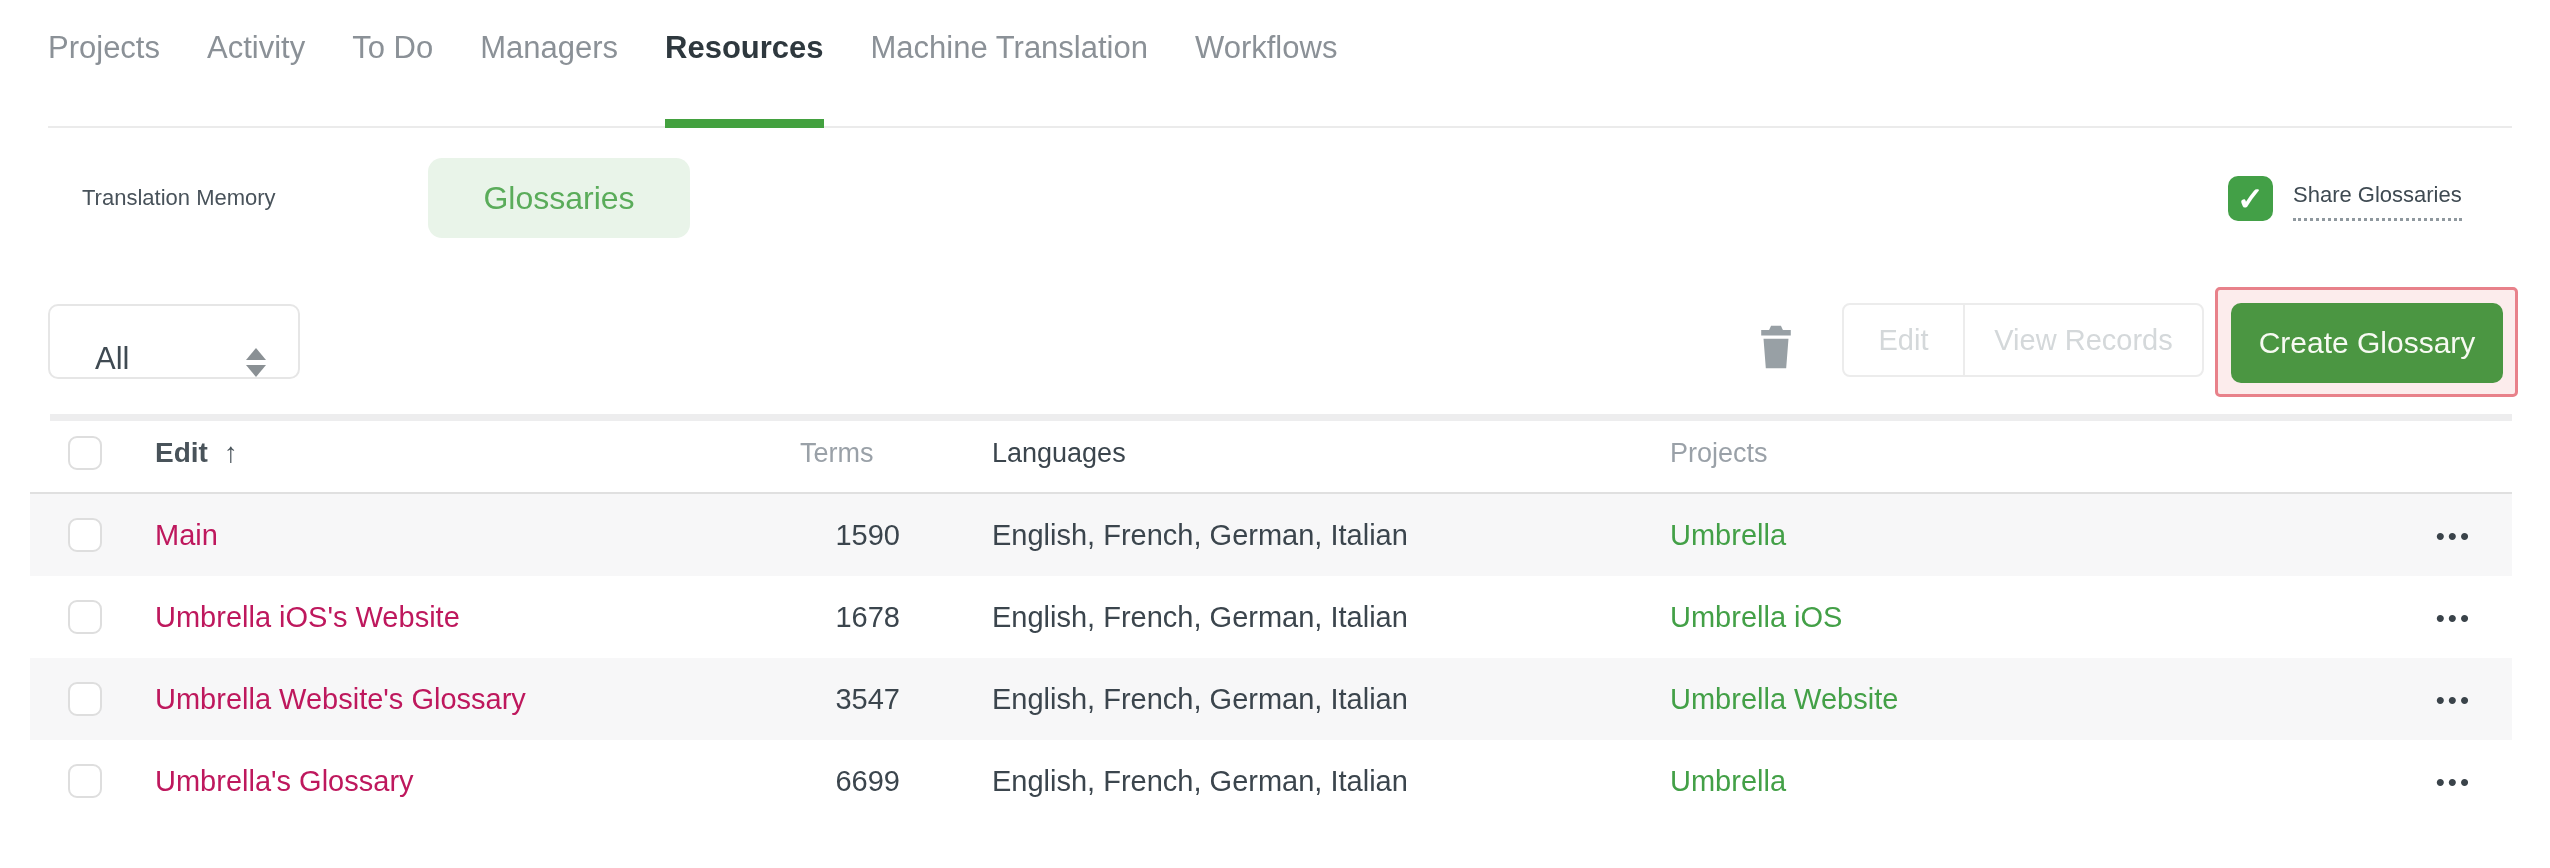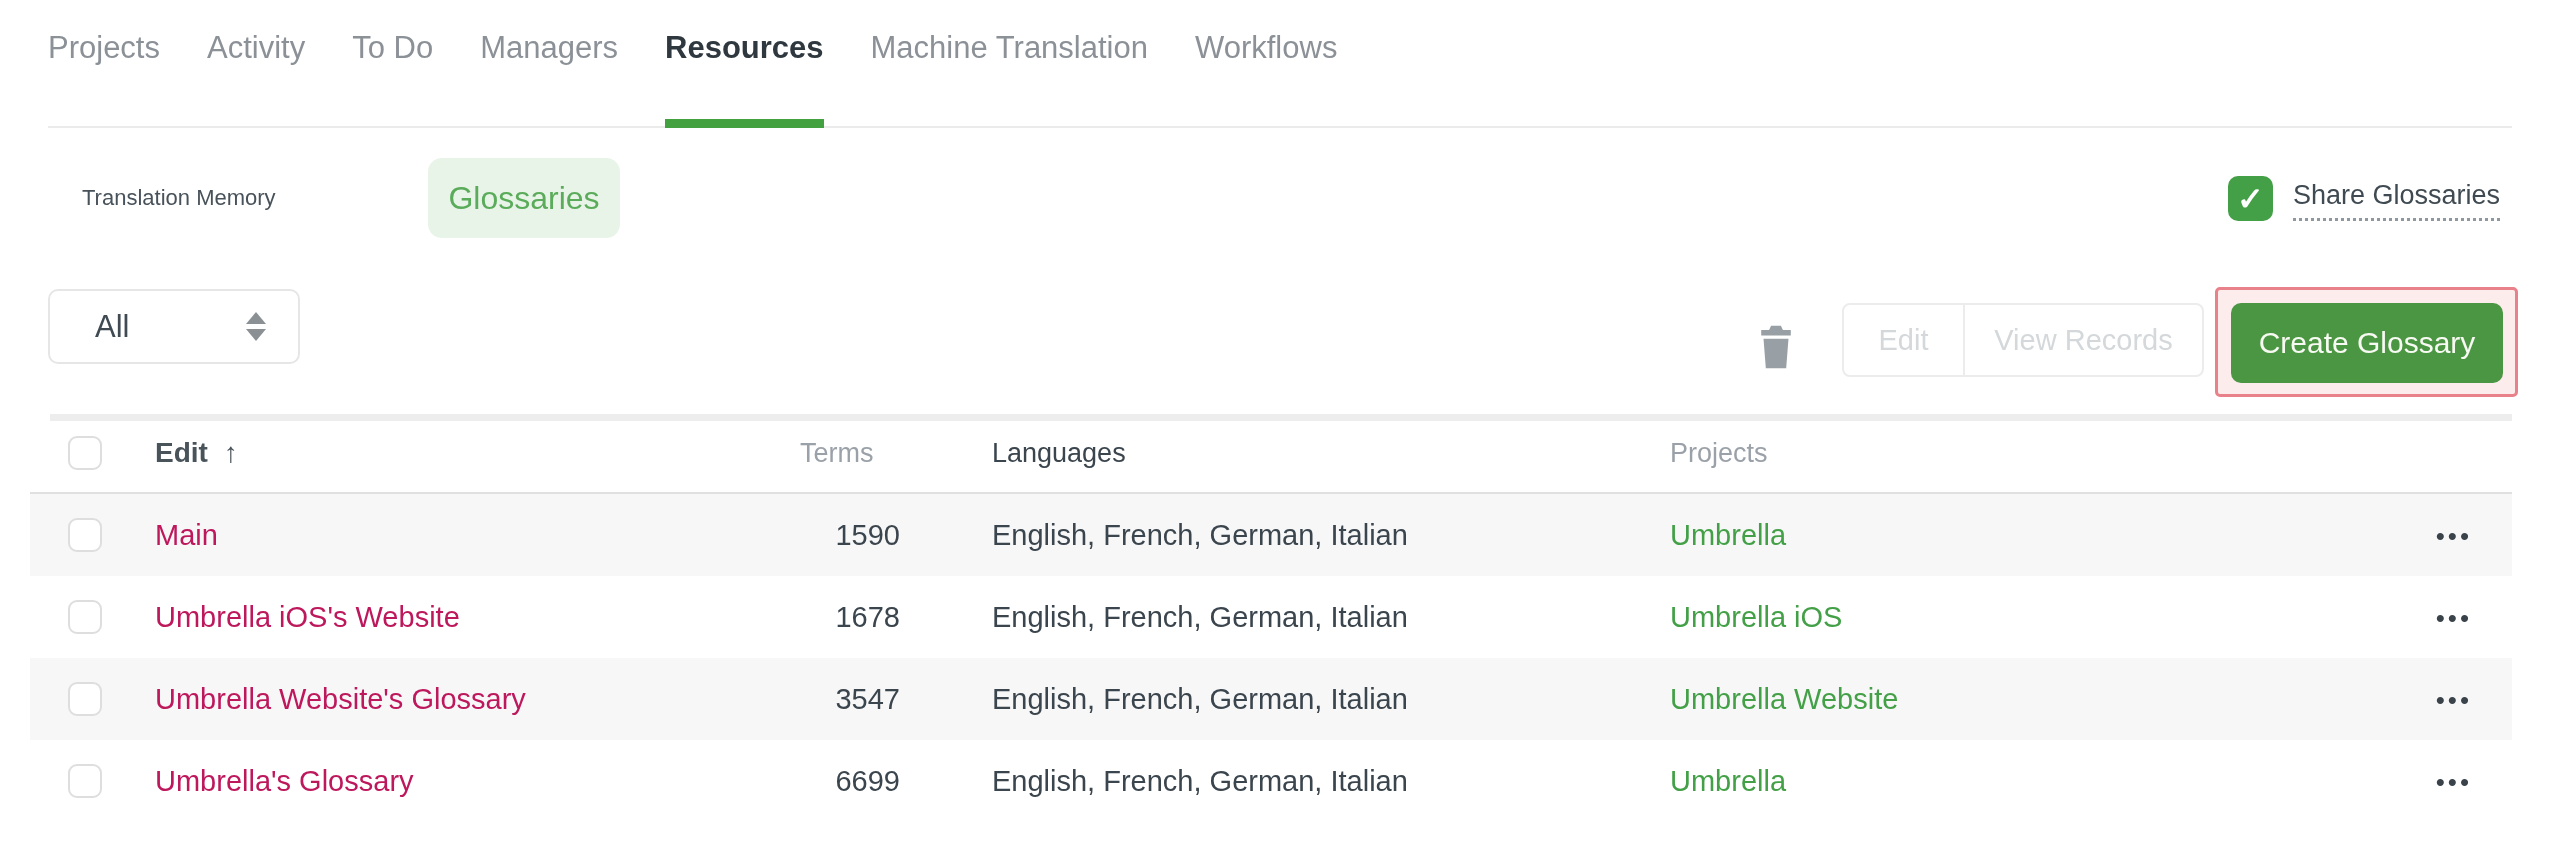--- a/index.html
+++ b/index.html
@@ -12,35 +12,35 @@
          border-bottom: 2px solid #ebebeb; display: flex; column-gap: 47px; }
   .tab { position: relative; padding-top: 30px; height: 128px; font-size: 31px;
          color: #8b9197; cursor: pointer; white-space: nowrap; }
   .tab.active { color: #2e383e; font-weight: 600; }
   .tab.active::after { content: ""; position: absolute; left: 0; right: 0; bottom: 0;
          height: 9px; background: #43a13f; }
 
   
   .tm-link { position: absolute; left: 82px; top: 178px; font-size: 22px; line-height: 40px;
          color: #48525a; cursor: pointer; }
-  .pill { position: absolute; left: 428px; top: 158px; width: 192px; height: 80px;
+  .pill { position: absolute; left: 428px; top: 158px; width: 262px; height: 80px;
          background: #e9f4e9; border-radius: 14px; display: flex; align-items: center;
          justify-content: center; font-size: 32px; color: #5aac5a; cursor: pointer; }
   .share { position: absolute; left: 2228px; top: 176px; display: flex; align-items: center;
          column-gap: 20px; cursor: pointer; }
   .share-box { width: 45px; height: 45px; background: #43a047; border-radius: 10px;
          display: flex; align-items: center; justify-content: center;
          color: #ffffff; font-size: 32px; font-weight: 700; }
-  .share-label { font-size: 27px; color: #3f4a52; border-bottom: 3px dotted #8f989e;
+  .share-label { font-size: 22px; color: #3f4a52; border-bottom: 3px dotted #8f989e;
          padding-bottom: 4px; line-height: 38px; }
 
   
-  .select { position: absolute; left: 48px; top: 289px; width: 252px; height: 75px;
+  .select { position: absolute; left: 48px; top: 304px; width: 252px; height: 75px;
          background: #fff; border: 2px solid #e6e6e6; border-radius: 10px;
-         display: flex; align-items: center; cursor: pointer; }
+         display: flex; align-items: flex-end; cursor: pointer; }
   .select-value { margin-left: 45px; font-size: 31px; color: #3f4a52; }
   .select-arrows { position: absolute; right: 32px; display: flex; flex-direction: column; row-gap: 5px; }
   .tri-up { width: 0; height: 0; border-left: 10px solid transparent; border-right: 10px solid transparent;
          border-bottom: 12px solid #8a9094; }
   .tri-down { width: 0; height: 0; border-left: 10px solid transparent; border-right: 10px solid transparent;
          border-top: 12px solid #8a9094; }
 
   .trash { position: absolute; left: 1756px; top: 324px; width: 40px; height: 46px; cursor: pointer; }
   .trash svg { width: 100%; height: 100%; fill: #98a0a5; }
 

